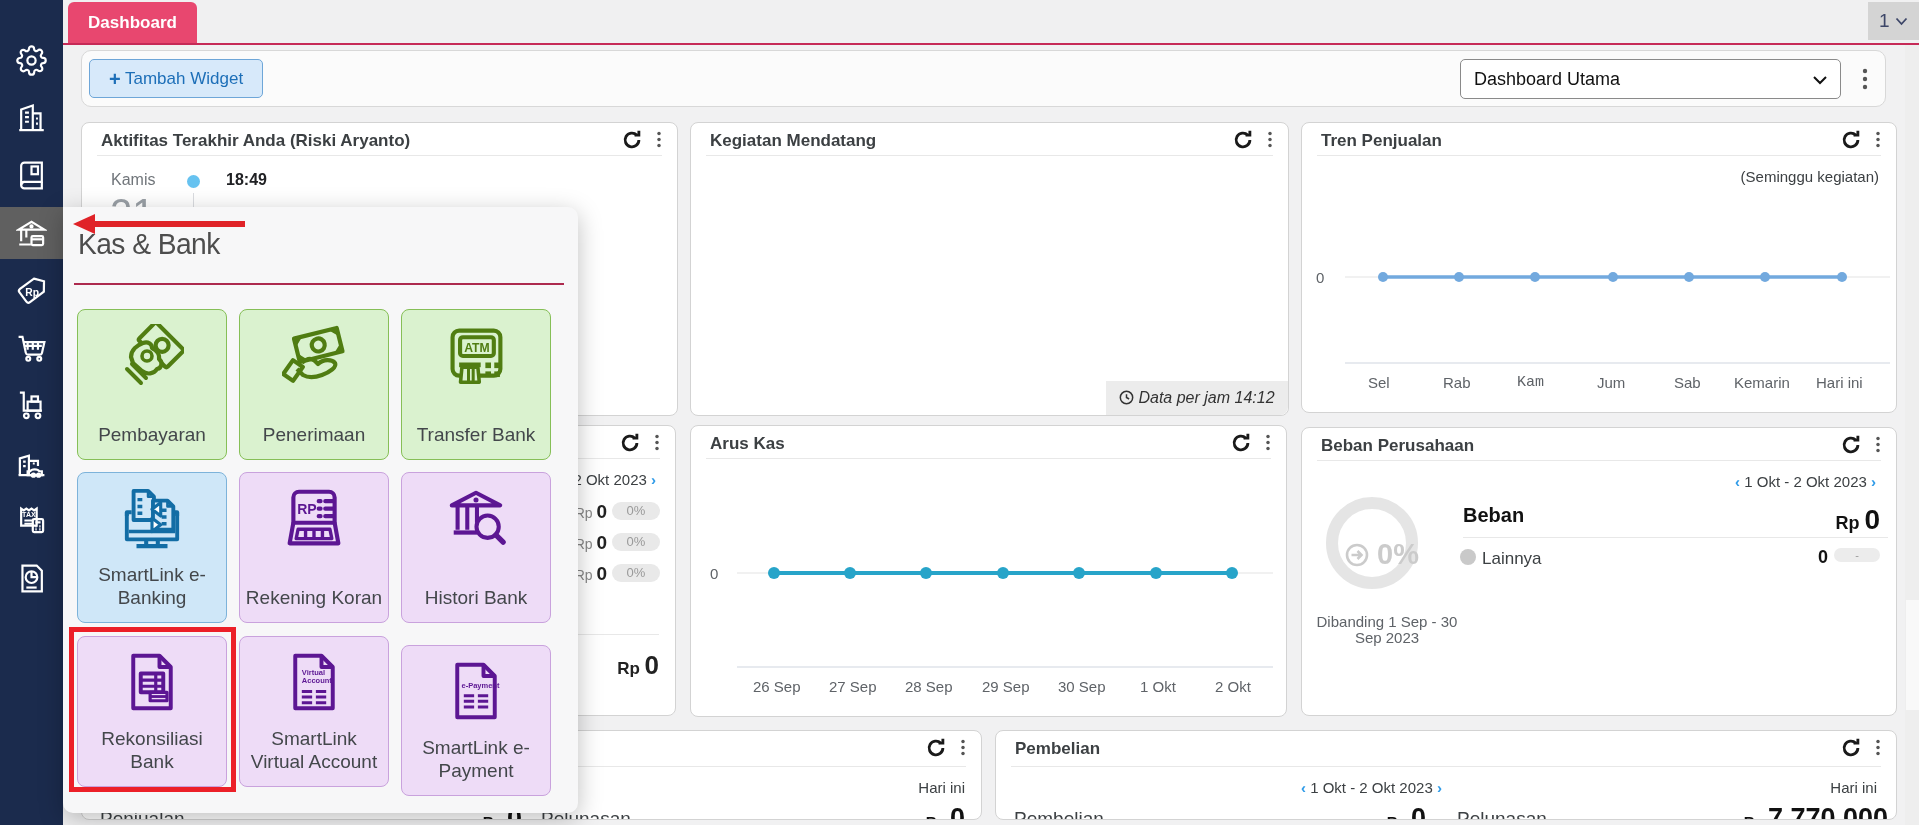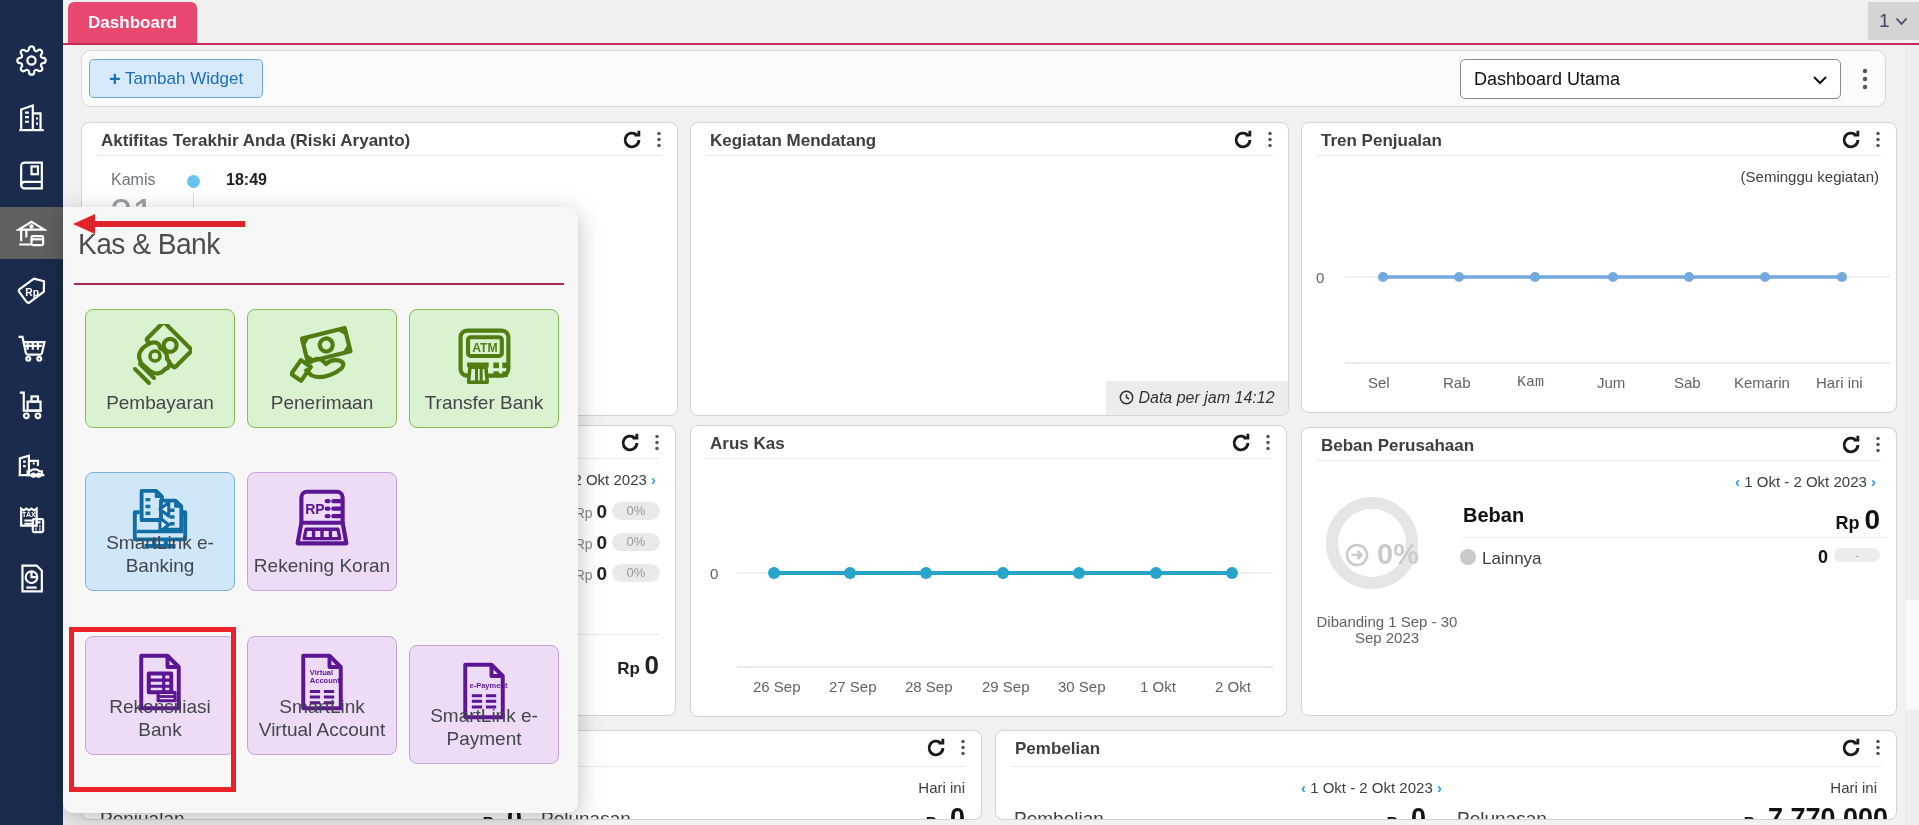--- a/index.html
+++ b/index.html
@@ -22,21 +22,21 @@
 .ctitle { position:absolute; left:19px; top:8px; font-size:17px; font-weight:bold; color:#3c4043; }
 .cdiv { position:absolute; left:15px; right:15px; top:32px; height:1px; background:#e8e8e8; }
 .refresh { position:absolute; top:6px; width:22px; height:22px; }
 .dots { position:absolute; top:6px; width:6px; height:22px; }
 
 .axis-label { position:absolute; font-size:15px; color:#5f6368; }
 
 #popup { position:absolute; left:63px; top:207px; width:515px; height:606px; background:#f7f7f8; border-radius:0 10px 10px 10px; box-shadow:0 6px 24px rgba(0,0,0,.25); z-index:50; }
 #popup h1 { position:absolute; left:15px; top:20px; font-size:30px; font-weight:normal; color:#4d4d4d; letter-spacing:-0.6px; transform:scaleX(0.94); transform-origin:left; }
 #popup .line { position:absolute; left:11px; top:76px; width:490px; height:2px; background:#ad2a4e; }
-.tile { position:absolute; width:150px; height:119px; border-radius:8px; border:1px solid;margin-left:8px; }
+.tile { position:absolute; width:150px; height:151px; border-radius:8px; border:1px solid; }
 .tile .lbl { position:absolute; left:2px; right:2px; bottom:13px; text-align:center; font-size:19px; color:#43474b; line-height:22.5px; }
 .tile svg { position:absolute; left:50%; top:14px; transform:translateX(-50%); }
 .t-green { background:#daf2cf; border-color:#86bf57; }
 .t-blue { background:#cfe7f8; border-color:#7db3da; }
 .t-purple { background:#eedcf7; border-color:#c9a2dd; }
 
 #redrect { position:absolute; left:69px; top:627px; width:167px; height:165px; border:5px solid #ec2028; z-index:60; }
 #redarrow { position:absolute; left:73px; top:212px; z-index:60; }
 
 #sbar { position:absolute; left:1905px; top:45px; width:14px; height:780px; background:#eeeeee; z-index:6; }
@@ -342,20 +342,31 @@
       <path d="M16 5 h32 a6 6 0 0 1 6 6 v27 h-44 v-27 a6 6 0 0 1 6 -6 z"></path>
       <text x="14" y="29" font-size="15" font-weight="bold" fill="#5c1693" stroke="none" font-family="Liberation Sans, sans-serif">RP</text>
       <path d="M37 15 h2 M37 23 h2 M37 31 h2" stroke-width="4.4" stroke-linecap="round"></path>
       <path d="M44 15 h8 M44 23 h8 M44 31 h8" stroke-width="4.4" stroke-linecap="round"></path>
       <path d="M10 38 L6 60 h52 l-4 -22" fill="none"></path>
       <path d="M15 45 h34 l2 10 h-38 z" fill="none" stroke-width="3.6"></path>
       <path d="M23 45 v10 M32 45 v10 M41 45 v10" stroke-width="3.6"></path>
     </svg>
     <div class="lbl">Rekening Koran</div>
   </div>
+  <div class="tile t-purple" style="left:338px; top:265px;">
+    <svg width="62" height="62" viewBox="0 0 64 64" fill="none" stroke="#5c1693" stroke-width="4.2" stroke-linejoin="round">
+      <path d="M7 19 L32 6 L57 19 z"></path>
+      <circle cx="32" cy="13.5" r="2.6" fill="#5c1693" stroke="none"></circle>
+      <path d="M13 19 v25 M23 19 v25 M33 19 v18"></path>
+      <path d="M9 47 h24" stroke-width="4.4"></path>
+      <circle cx="44" cy="41" r="11.5" fill="#eedcf7"></circle>
+      <path d="M52.5 49.5 l7.5 7.5" stroke-width="5.5" stroke-linecap="round"></path>
+    </svg>
+    <div class="lbl">Histori Bank</div>
+  </div>
 
   <div class="tile t-purple" style="left:14px; top:429px;">
     <svg width="60" height="62" viewBox="0 0 64 66" fill="none" stroke="#5c1693" stroke-width="4.2" stroke-linejoin="round">
       <path d="M12 5 h28 l12 12 v44 h-40 z"></path>
       <path d="M40 5 v12 h12" fill="none"></path>
       <path d="M20 24 h24 v20 h-24 z"></path>
       <path d="M20 31 h24 M20 37.5 h24 M36 24 v20" stroke-width="3.4"></path>
       <path d="M30 44 h18 v9 h-18 z" fill="#eedcf7" stroke-width="3.4"></path>
       <path d="M30 48.5 h18" stroke-width="3"></path>
     </svg>

